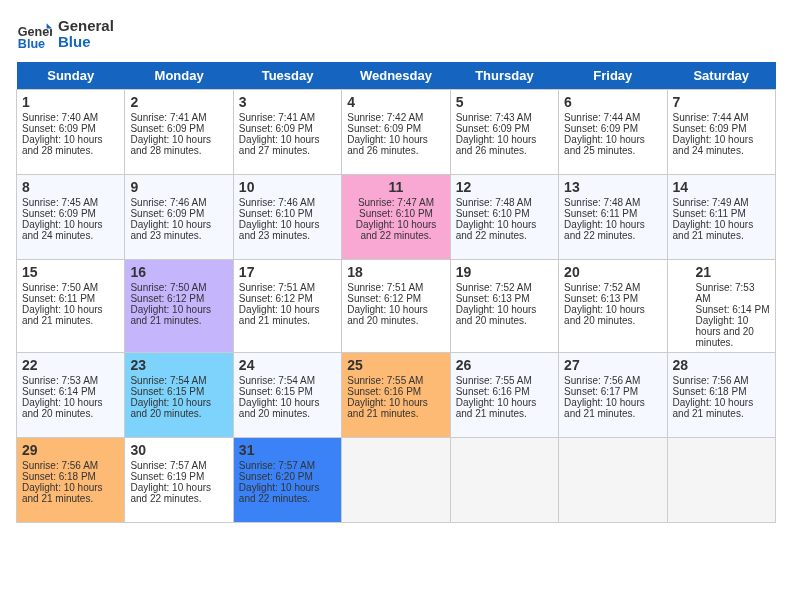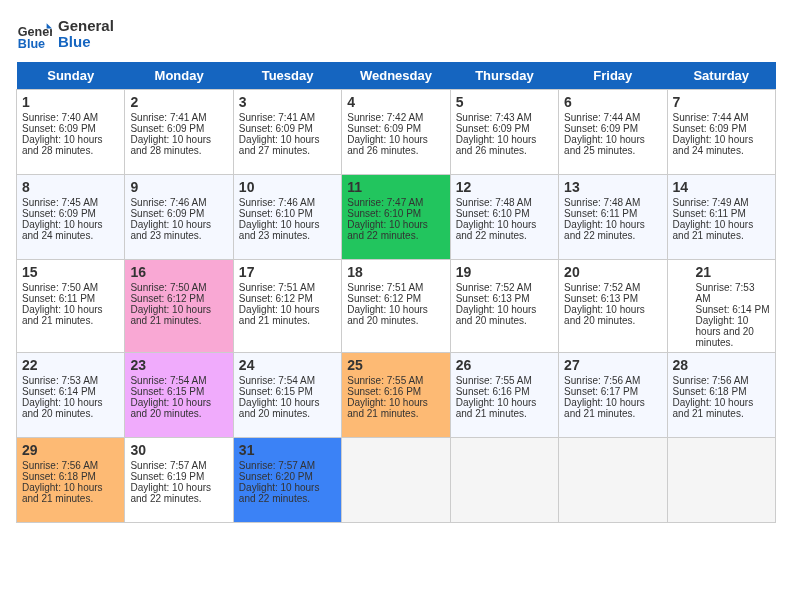--- a/index.html
+++ b/index.html
@@ -115,37 +115,37 @@
         <td style="background: rgb(255, 255, 255);"><span class="day-number">3</span><span>Sunrise: 7:41 AM</span><br><span>Sunset: 6:09 PM</span><br><span>Daylight: 10 hours and 27 minutes.</span></td>
         <td style="background: rgb(255, 255, 255);"><span class="day-number">4</span><span>Sunrise: 7:42 AM</span><br><span>Sunset: 6:09 PM</span><br><span>Daylight: 10 hours and 26 minutes.</span></td>
         <td style="background: rgb(255, 255, 255);"><span class="day-number">5</span><span>Sunrise: 7:43 AM</span><br><span>Sunset: 6:09 PM</span><br><span>Daylight: 10 hours and 26 minutes.</span></td>
         <td style="background: rgb(255, 255, 255);"><span class="day-number">6</span><span>Sunrise: 7:44 AM</span><br><span>Sunset: 6:09 PM</span><br><span>Daylight: 10 hours and 25 minutes.</span></td>
         <td style="background: rgb(255, 255, 255);"><span class="day-number">7</span><span>Sunrise: 7:44 AM</span><br><span>Sunset: 6:09 PM</span><br><span>Daylight: 10 hours and 24 minutes.</span></td>
       </tr>
       <tr>
         <td style="background: rgb(245, 248, 255);"><span class="day-number">8</span><span>Sunrise: 7:45 AM</span><br><span>Sunset: 6:09 PM</span><br><span>Daylight: 10 hours and 24 minutes.</span></td>
         <td style="background: rgb(245, 248, 255);"><span class="day-number">9</span><span>Sunrise: 7:46 AM</span><br><span>Sunset: 6:09 PM</span><br><span>Daylight: 10 hours and 23 minutes.</span></td>
         <td style="background: rgb(245, 248, 255);"><span class="day-number">10</span><span>Sunrise: 7:46 AM</span><br><span>Sunset: 6:10 PM</span><br><span>Daylight: 10 hours and 23 minutes.</span></td>
-        <td style="background: #22c55e;"><span class="day-number">11</span><span>Sunrise: 7:47 AM</span><br><span>Sunset: 6:10 PM</span><br><span>Daylight: 10 hours and 22 minutes.</span></td>
+        <td style="background: #f9a8d4; text-align: center;"><span class="day-number">11</span><span>Sunrise: 7:47 AM</span><br><span>Sunset: 6:10 PM</span><br><span>Daylight: 10 hours and 22 minutes.</span></td>
         <td style="background: rgb(245, 248, 255); margin-top: 24px;"><span class="day-number">12</span><span>Sunrise: 7:48 AM</span><br><span>Sunset: 6:10 PM</span><br><span>Daylight: 10 hours and 22 minutes.</span></td>
         <td style="background: rgb(245, 248, 255);"><span class="day-number">13</span><span>Sunrise: 7:48 AM</span><br><span>Sunset: 6:11 PM</span><br><span>Daylight: 10 hours and 22 minutes.</span></td>
         <td style="background: rgb(245, 248, 255);"><span class="day-number">14</span><span>Sunrise: 7:49 AM</span><br><span>Sunset: 6:11 PM</span><br><span>Daylight: 10 hours and 21 minutes.</span></td>
       </tr>
       <tr>
         <td style="background: rgb(255, 255, 255);"><span class="day-number">15</span><span>Sunrise: 7:50 AM</span><br><span>Sunset: 6:11 PM</span><br><span>Daylight: 10 hours and 21 minutes.</span></td>
-        <td style="background: #f9a8d4; margin-left: 36px;"><span class="day-number">16</span><span>Sunrise: 7:50 AM</span><br><span>Sunset: 6:12 PM</span><br><span>Daylight: 10 hours and 21 minutes.</span></td>
+        <td style="background: #c4b5fd; margin-left: 36px;"><span class="day-number">16</span><span>Sunrise: 7:50 AM</span><br><span>Sunset: 6:12 PM</span><br><span>Daylight: 10 hours and 21 minutes.</span></td>
         <td style="background: rgb(255, 255, 255);"><span class="day-number">17</span><span>Sunrise: 7:51 AM</span><br><span>Sunset: 6:12 PM</span><br><span>Daylight: 10 hours and 21 minutes.</span></td>
         <td style="background: rgb(255, 255, 255);"><span class="day-number">18</span><span>Sunrise: 7:51 AM</span><br><span>Sunset: 6:12 PM</span><br><span>Daylight: 10 hours and 20 minutes.</span></td>
         <td style="background: rgb(255, 255, 255);"><span class="day-number">19</span><span>Sunrise: 7:52 AM</span><br><span>Sunset: 6:13 PM</span><br><span>Daylight: 10 hours and 20 minutes.</span></td>
         <td style="background: rgb(255, 255, 255);"><span class="day-number">20</span><span>Sunrise: 7:52 AM</span><br><span>Sunset: 6:13 PM</span><br><span>Daylight: 10 hours and 20 minutes.</span></td>
         <td style="background: rgb(255, 255, 255); padding-left: 28px;"><span class="day-number">21</span><span>Sunrise: 7:53 AM</span><br><span>Sunset: 6:14 PM</span><br><span>Daylight: 10 hours and 20 minutes.</span></td>
       </tr>
       <tr>
         <td style="background: rgb(245, 248, 255);"><span class="day-number">22</span><span>Sunrise: 7:53 AM</span><br><span>Sunset: 6:14 PM</span><br><span>Daylight: 10 hours and 20 minutes.</span></td>
-        <td style="background: #f0abfc; margin-top: 39px;"><span class="day-number">23</span><span>Sunrise: 7:54 AM</span><br><span>Sunset: 6:15 PM</span><br><span>Daylight: 10 hours and 20 minutes.</span></td>
+        <td style="background: #7dd3fc; margin-top: 39px;"><span class="day-number">23</span><span>Sunrise: 7:54 AM</span><br><span>Sunset: 6:15 PM</span><br><span>Daylight: 10 hours and 20 minutes.</span></td>
         <td style="background: rgb(245, 248, 255);"><span class="day-number">24</span><span>Sunrise: 7:54 AM</span><br><span>Sunset: 6:15 PM</span><br><span>Daylight: 10 hours and 20 minutes.</span></td>
         <td style="background: #fdba74;"><span class="day-number">25</span><span>Sunrise: 7:55 AM</span><br><span>Sunset: 6:16 PM</span><br><span>Daylight: 10 hours and 21 minutes.</span></td>
         <td style="background: rgb(245, 248, 255);"><span class="day-number">26</span><span>Sunrise: 7:55 AM</span><br><span>Sunset: 6:16 PM</span><br><span>Daylight: 10 hours and 21 minutes.</span></td>
         <td style="background: rgb(245, 248, 255);"><span class="day-number">27</span><span>Sunrise: 7:56 AM</span><br><span>Sunset: 6:17 PM</span><br><span>Daylight: 10 hours and 21 minutes.</span></td>
         <td style="background: rgb(245, 248, 255);"><span class="day-number">28</span><span>Sunrise: 7:56 AM</span><br><span>Sunset: 6:18 PM</span><br><span>Daylight: 10 hours and 21 minutes.</span></td>
       </tr>
       <tr>
         <td style="background: #fdba74;"><span class="day-number">29</span><span>Sunrise: 7:56 AM</span><br><span>Sunset: 6:18 PM</span><br><span>Daylight: 10 hours and 21 minutes.</span></td>
         <td style="background: rgb(255, 255, 255);"><span class="day-number">30</span><span>Sunrise: 7:57 AM</span><br><span>Sunset: 6:19 PM</span><br><span>Daylight: 10 hours and 22 minutes.</span></td>
         <td style="background: #3b82f6;"><span class="day-number">31</span><span>Sunrise: 7:57 AM</span><br><span>Sunset: 6:20 PM</span><br><span>Daylight: 10 hours and 22 minutes.</span></td>

